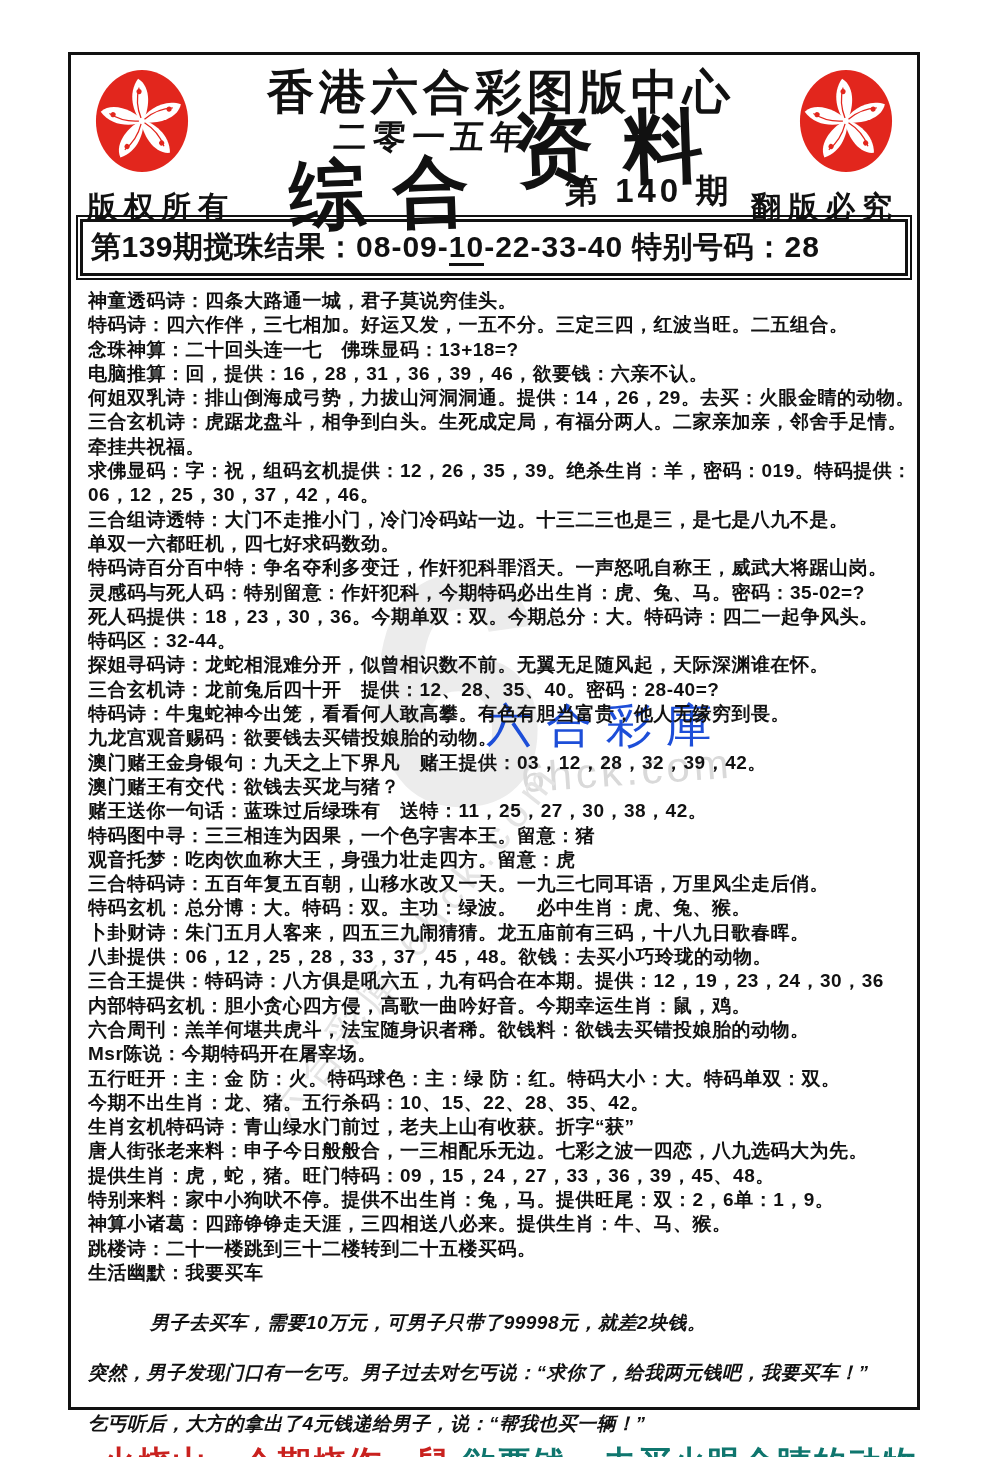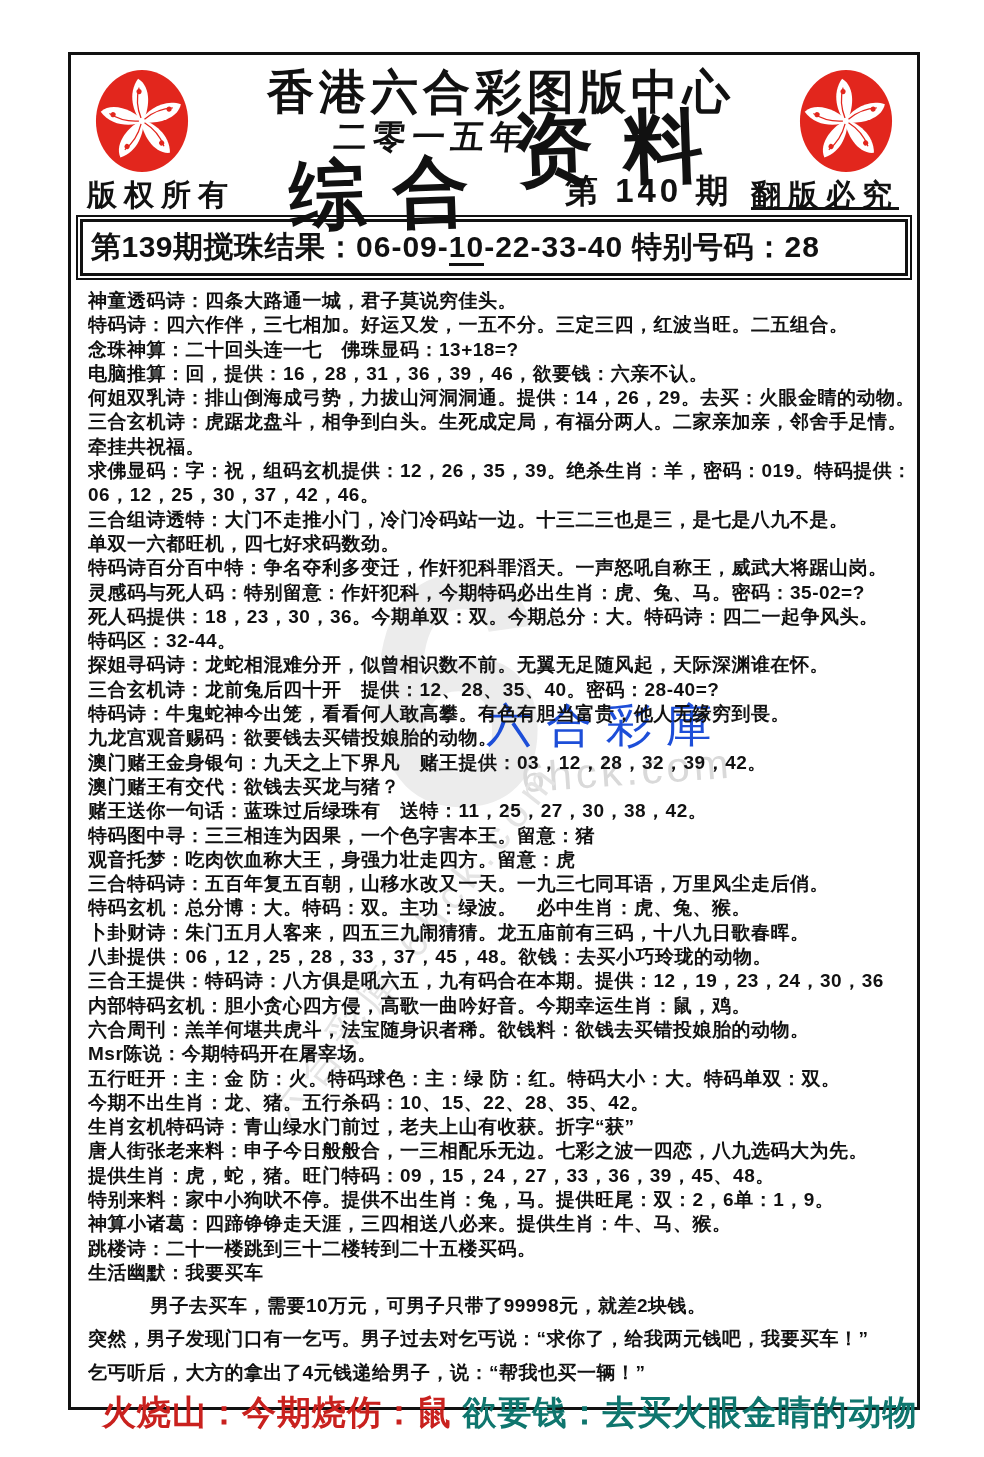--- a/index.html
+++ b/index.html
@@ -30,21 +30,21 @@
   }
   .sub2{
     position:absolute;left:442px;top:40px;font-size:80px;font-weight:800;
     letter-spacing:30px;white-space:nowrap;transform:rotate(-2deg);
   }
   .issue{
     position:absolute;left:494px;top:114px;font-size:33px;font-weight:800;
     letter-spacing:4px;white-space:nowrap;
   }
   .stamp{
-    position:absolute;top:120px;font-size:30px;font-weight:800;
+    position:absolute;top:132px;font-size:30px;font-weight:800;
     letter-spacing:7px;white-space:nowrap;
   }
   .stamp-left{left:16px;}
   .stamp-right{left:680px;text-decoration:underline;}
   
   .result-box{
     position:relative;z-index:1;margin:0 5px;border:2px solid #111;padding:2px;
   }
   .result-inner{
     border:3px solid #111;padding:5px 8px;font-size:30px;font-weight:800;
@@ -53,21 +53,21 @@
   .result-inner .num{font-weight:700;letter-spacing:1px;}
   .underline{border-bottom:3px solid #111;}
   
   .tips{
     position:relative;z-index:1;margin:9px 10px 0 17px;overflow:hidden;
   }
   .line{
     font-size:19px;font-weight:700;line-height:24.3px;white-space:nowrap;
     letter-spacing:0.5px;
   }
-  .line.spaced{margin-top:9px;}
+  .line.spaced{margin-top:26px;font-style:italic;}
   .line.indent{padding-left:62px;}
   
   .footer{
     position:relative;z-index:1;margin-top:5px;text-align:center;
     font-size:34px;font-weight:800;white-space:nowrap;letter-spacing:1px;
   }
   .footer .red{color:#c9211e;margin-left:31px;}
   .footer .green{color:#0f766e;}
   
   .wm{position:absolute;inset:0;z-index:0;pointer-events:none;overflow:hidden;}
@@ -169,21 +169,21 @@
     <div class="year">二零一五年</div>
     <div class="sub1">综合</div>
     <div class="sub2">资料</div>
     <div class="issue">第 140 期</div>
     <div class="stamp stamp-left">版权所有</div>
     <div class="stamp stamp-right">翻版必究</div>
   </div>
 
   <div class="result-box">
     <div class="result-inner">
-      <span>第139期搅珠结果：</span><span class="num">06-09-</span><span class="num underline">10</span><span class="num">-22-33-40</span><span> 特别号码：</span><span class="num">28</span>
+      <span>第139期搅珠结果：</span><span class="num">08-09-</span><span class="num underline">10</span><span class="num">-22-33-40</span><span> 特别号码：</span><span class="num">28</span>
     </div>
   </div>
 
   <div class="tips">
       <div class="line">神童透码诗：四条大路通一城，君子莫说穷佳头。</div>
       <div class="line">特码诗：四六作伴，三七相加。好运又发，一五不分。三定三四，红波当旺。二五组合。</div>
       <div class="line">念珠神算：二十回头连一七　佛珠显码：13+18=?</div>
       <div class="line">电脑推算：回，提供：16，28，31，36，39，46，欲要钱：六亲不认。</div>
       <div class="line">何姐双乳诗：排山倒海成弓势，力拔山河洞洞通。提供：14，26，29。去买：火眼金睛的动物。</div>
       <div class="line">三合玄机诗：虎踞龙盘斗，相争到白头。生死成定局，有福分两人。二家亲加亲，邻舍手足情。</div>

